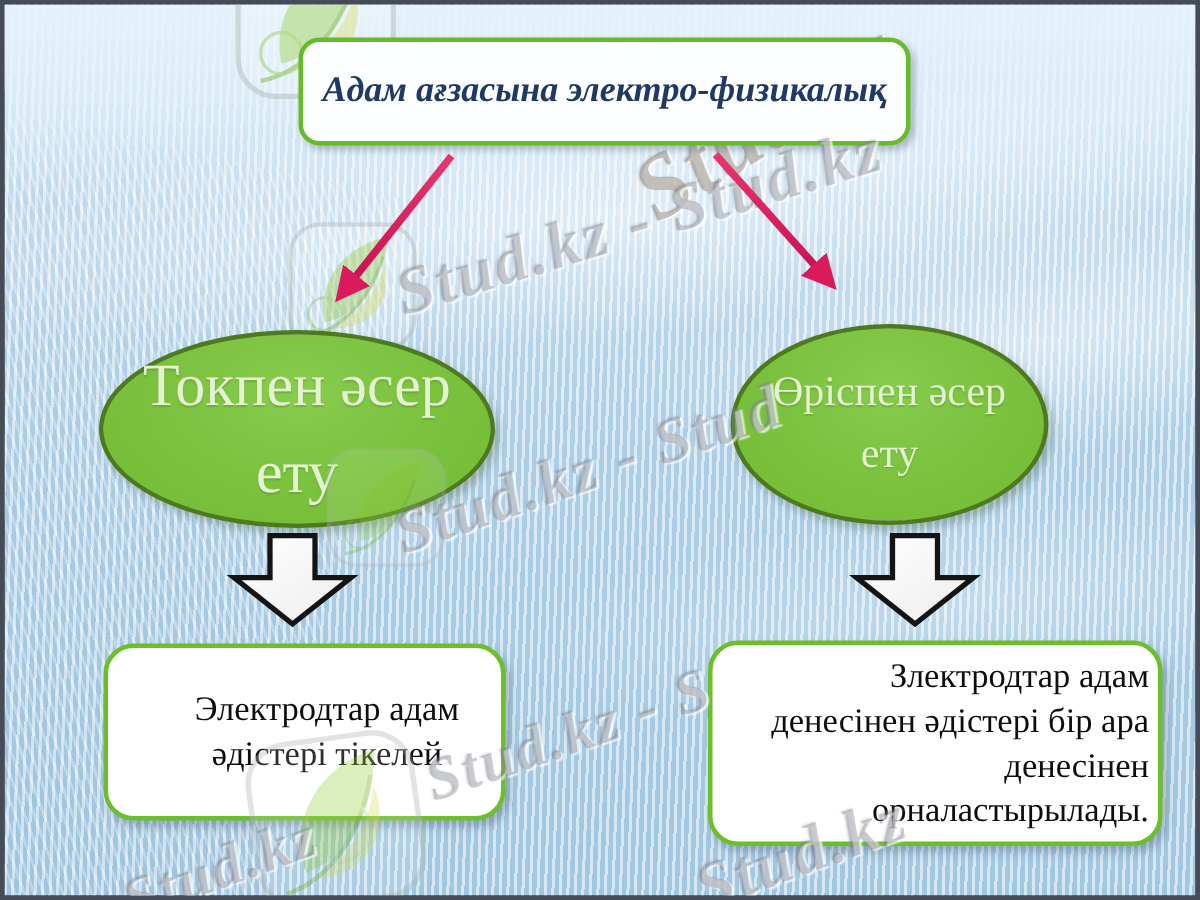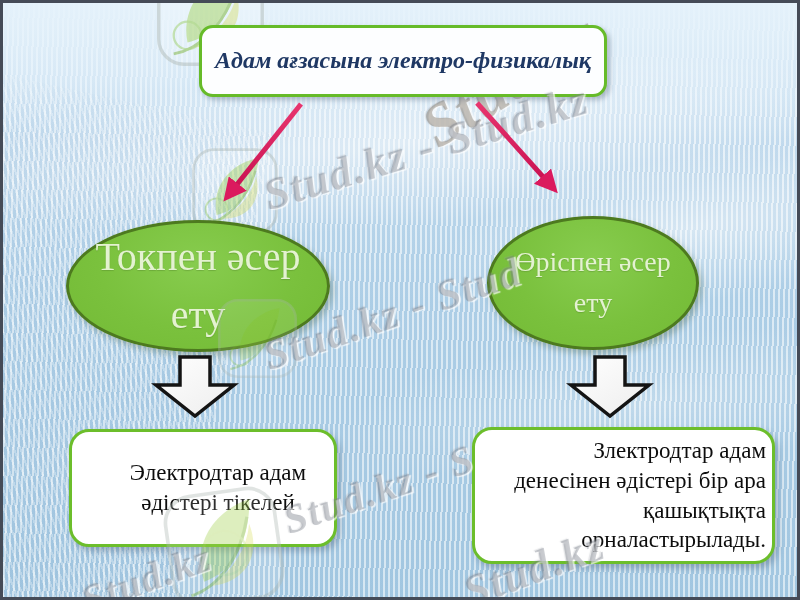--- a/index.html
+++ b/index.html
@@ -156,17 +156,17 @@
     <path d="M592,354 H622 V382 H646 L607,413 L568,382 H592 Z" fill="url(#bw)" stroke="#141414" stroke-width="3.5" stroke-linejoin="miter"></path>
   </svg>
 
   <div class="text-box text-box-left">
     <div class="line">Электродтар адам</div>
     <div class="line">әдістері тікелей</div>
   </div>
   <div class="text-box text-box-right">
     <div class="line">Злектродтар адам</div>
     <div class="line">денесінен әдістері бір ара</div>
-    <div class="line">қашықтықта</div>
+    <div class="line">денесінен</div>
     <div class="line">орналастырылады.</div>
   </div>
 
 </div>
 
 </body></html>

